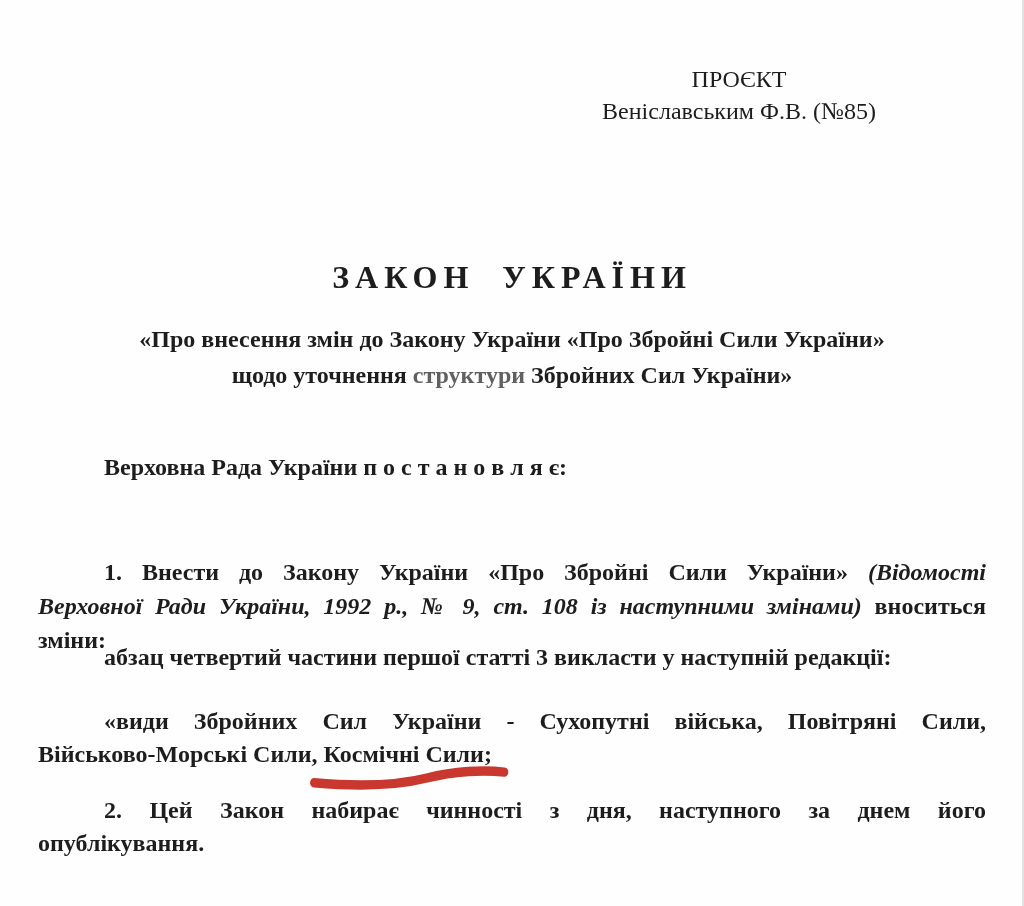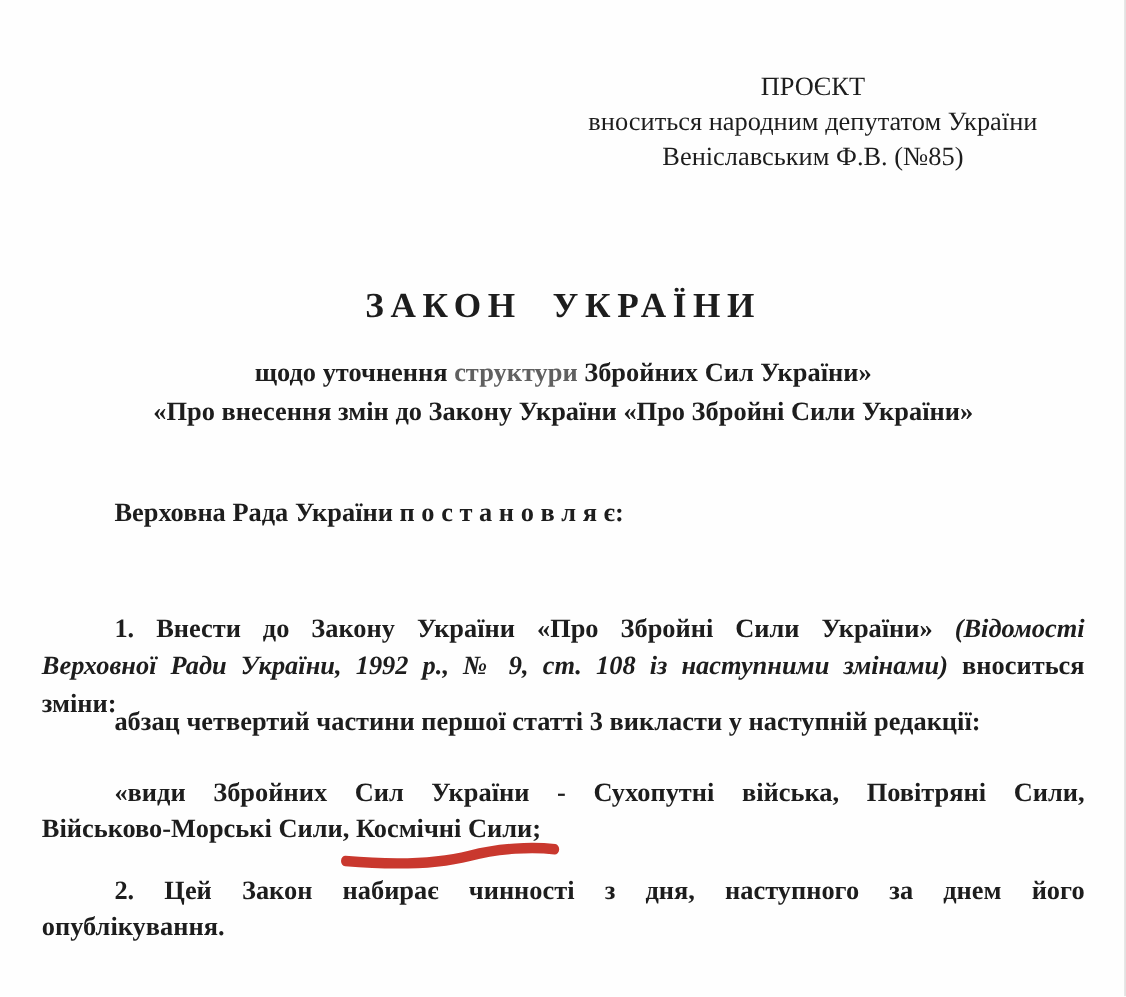--- a/index.html
+++ b/index.html
@@ -54,29 +54,28 @@
 </style>
 </head>
 <body>
 
 <div class="page">
 
   <div class="edge-right"></div>
 
   <div class="header-block">
     <div>ПРОЄКТ</div>
-    <div>вноситься народним депутатом України</div>
     <div>Веніславським Ф.В. (№85)</div>
   </div>
 
   <div class="law-title">ЗАКОН УКРАЇНИ</div>
 
   <div class="subtitle">
+      <div class="tline"><span>«Про внесення змін до Закону України «Про Збройні Сили України»</span></div>
       <div class="tline"><span>щодо уточнення </span><span class="light">структури</span><span> Збройних Сил України»</span></div>
-      <div class="tline"><span>«Про внесення змін до Закону України «Про Збройні Сили України»</span></div>
     </div>
 
   <div class="para p0">
       <div class="tline ind"><span>Верховна Рада України п о с т а н о в л я є:</span></div>
     </div>
   <div class="para p1">
       <div class="tline just ind"><span>1. Внести до Закону України «Про Збройні Сили України» </span><span class="it">(Відомості</span></div>
       <div class="tline just"><span class="it">Верховної Ради України, 1992 р., № 9, ст. 108 із наступними змінами)</span><span> вноситься</span></div>
       <div class="tline"><span>зміни:</span></div>
     </div>

